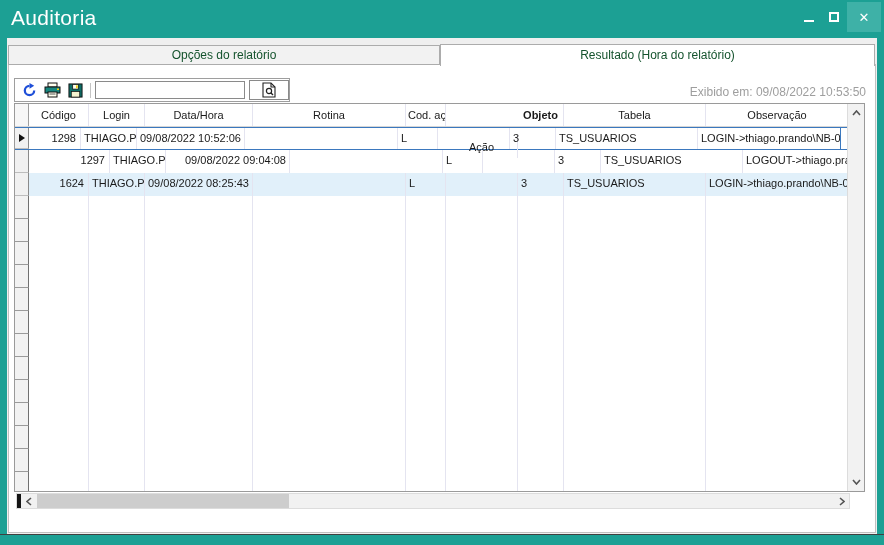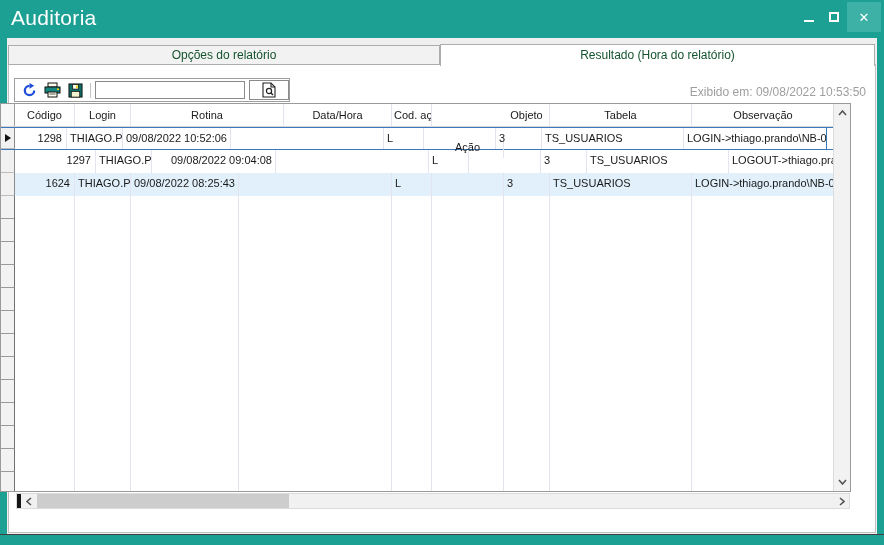--- a/index.html
+++ b/index.html
@@ -33,21 +33,21 @@
   .toolbar { position:absolute; left:14px; top:78px; width:276px; height:24px;
     background:#fff; border:1px solid #9E9E9E; display:flex; align-items:center; z-index:4; }
   .tbicon { width:18px; height:17px; margin-left:5px; display:flex; align-items:center; justify-content:center; }
   .tbsep { width:1px; height:15px; background:#C4C4C4; margin:0 4px 0 6px; }
   .tbinput { width:150px; height:18px; border:1px solid #8A8A8A; font-size:11px; padding:0 3px;
     font-family:"Liberation Sans", sans-serif; outline:none; }
   .preview-btn { margin-left:4px; width:40px; height:20px; background:#fff; border:1px solid #8A8A8A;
     display:flex; align-items:center; justify-content:center; }
   .exibido { position:absolute; right:18px; top:85px; font-size:12px; color:#9E9E9E; z-index:4; }
   
-  .grid { position:absolute; left:0; top:103px; width:851px; height:389px;
+  .grid { position:absolute; left:14px; top:103px; width:851px; height:389px;
     background:#fff; border:1px solid #9A9A9A; z-index:4; overflow:hidden; font-size:11px; color:#1A1A1A; }
   .grid-inner { position:absolute; left:0; top:0; right:17px; bottom:0; }
   .hdr-row { display:flex; height:23px; border-bottom:1px solid #D6D6D6; background:#fff; }
   .hdr-cell { height:22px; line-height:22px; text-align:center; white-space:nowrap; overflow:hidden;
     border-right:1px solid #E4E4F0; flex:none; }
   .hdr-cell.left { text-align:left; padding-left:2px; }
   .hdr-ind { width:14px; background:#F7F7F7; border-right:1px solid #9E9E9E; flex:none; }
   .grow { display:flex; height:23px; background:#fff; }
   .grow.stripe { background:#E1F0FA; }
   .grow.selected { height:23px; border-top:1px solid #3B78BE; border-bottom:1px solid #3B78BE; }
@@ -138,25 +138,25 @@
 </div>
 
 <div class="exibido">Exibido em: 09/08/2022 10:53:50</div>
 
 <div class="grid">
   <div class="grid-inner">
     <div id="grid-header" class="hdr-row">
         <div class="hdr-ind"></div>
         <div class="hdr-cell" style="width: 60px;">Código</div>
         <div class="hdr-cell" style="width: 56px;">Login</div>
+        <div class="hdr-cell" style="width: 108px;">Data/Hora</div>
         <div class="hdr-cell" style="width: 153px;">Rotina</div>
-        <div class="hdr-cell" style="width: 108px;">Data/Hora</div>
         <div class="hdr-cell left" style="width: 40px;">Cod. ação</div>
         <div class="hdr-cell" style="width: 72px; margin-top: 32px;">Ação</div>
-        <div class="hdr-cell" style="width: 46px;">Objeto</div>
+        <div class="hdr-cell" style="width: 46px; font-weight: bold;">Objeto</div>
         <div class="hdr-cell" style="width: 142px;">Tabela</div>
         <div class="hdr-cell" style="width: 143px;">Observação</div>
       </div>
     <div id="grid-rows">
         <div class="grow selected">
           <div class="ind-cell">
             <span class="row-arrow"></span>
           </div>
           <div class="gcell num" style="width: 52px; text-align: right;">1298</div>
           <div class="gcell" style="width: 56px;">THIAGO.PRANDO</div>

